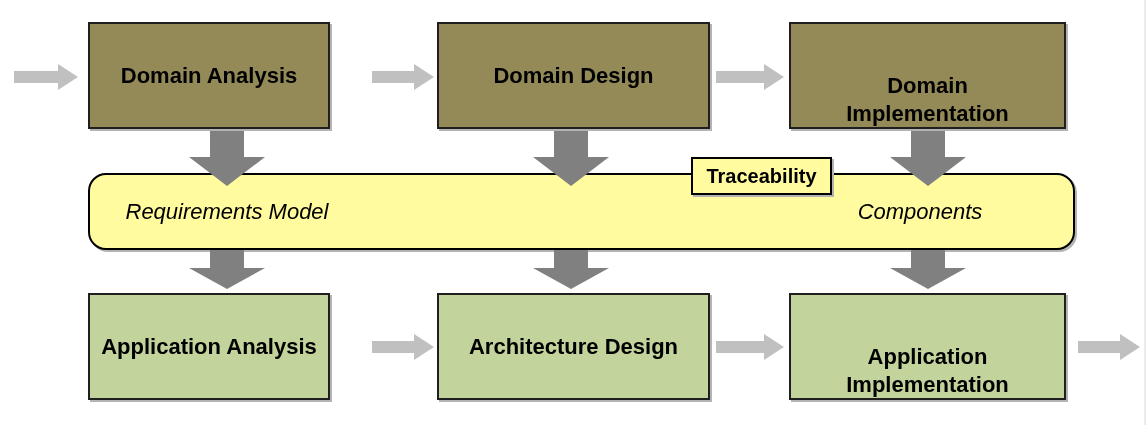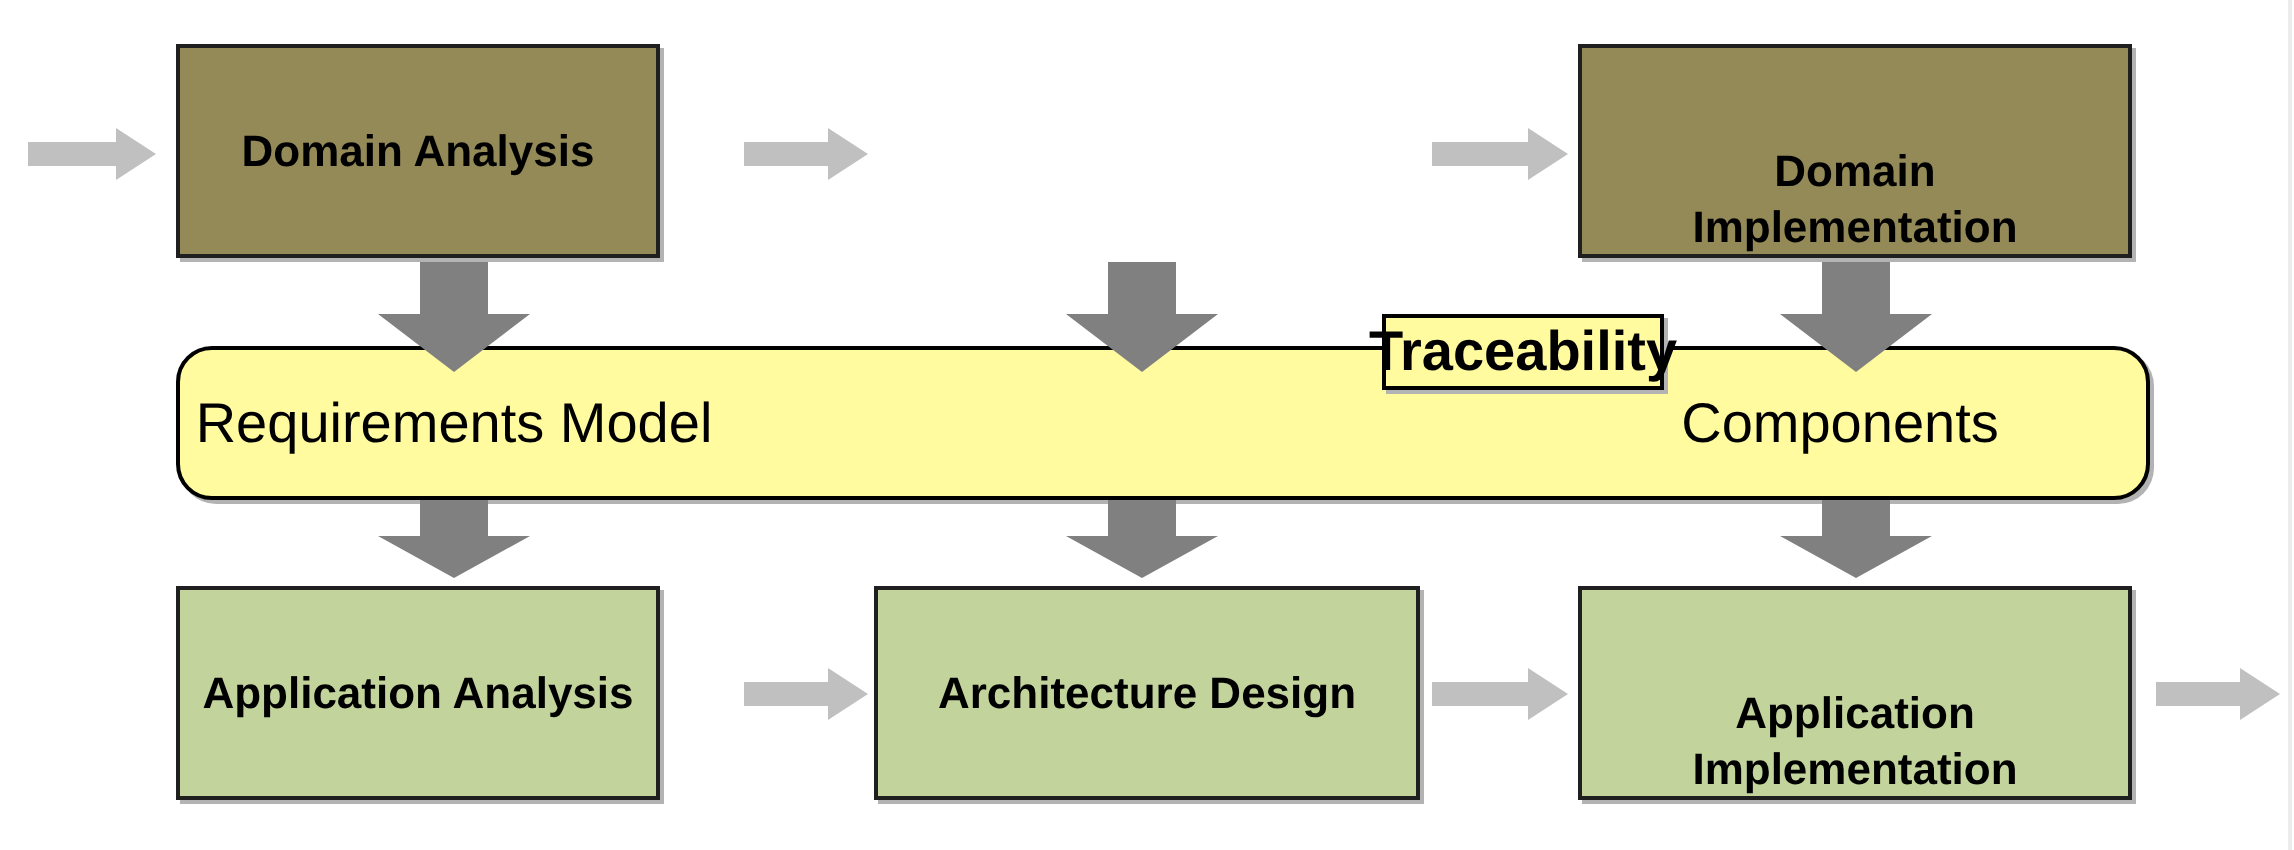--- a/index.html
+++ b/index.html
@@ -62,43 +62,44 @@
     box-shadow: 2px 2px 0 #b3b3b3;
   }
   .band-label {
     position: absolute;
     top: 173px;
     height: 77px;
     width: 300px;
     display: flex;
     align-items: center;
     justify-content: center;
-    font-size: 28px;
+    font-size: 22px;
     color: #000000;
     z-index: 3;
+    font-style: italic;
   }
   .band-label.l1 { left: 77px; }
   .band-label.l2 { left: 421px; }
   .band-label.l3 { left: 770px; }
 
   .tag {
     position: absolute;
     left: 691px;
     top: 157px;
     width: 141px;
     height: 38px;
     background: var(--color-band, #fffb9e);
     border: 2px solid #000000;
     box-sizing: border-box;
     box-shadow: 2px 2px 0 #b3b3b3;
     display: flex;
     align-items: center;
     justify-content: center;
     font-weight: bold;
-    font-size: 28px;
+    font-size: 20px;
     color: #000000;
     z-index: 5;
   }
 
   svg.arrows {
     position: absolute;
     left: 0;
     top: 0;
     z-index: 4;
   }
@@ -127,20 +128,23 @@
     <polygon class="arrow-dark" points="911,131 945,131 945,157 966,157 928,186 890,157 911,157"></polygon>
 
     <polygon class="arrow-dark" points="210,250 244,250 244,268 265,268 227,289 189,268 210,268"></polygon>
     <polygon class="arrow-dark" points="554,250 588,250 588,268 609,268 571,289 533,268 554,268"></polygon>
     <polygon class="arrow-dark" points="911,250 945,250 945,268 966,268 928,289 890,268 911,268"></polygon>
   </svg>
 
   <div class="box domain row-top col-1">
     <span class="lbl">Domain Analysis</span>
   </div>
+  <div class="box domain row-top col-2">
+    <span class="lbl">Domain Design</span>
+  </div>
   <div class="box domain narrow row-top col-3">
     <span class="lbl">Domain Implementation</span>
   </div>
 
   <div class="band-label l1">Requirements Model</div>
   <div class="band-label l3">Components</div>
   <div class="tag">Traceability</div>
 
   <div class="box application row-bottom col-1">
     <span class="lbl">Application Analysis</span>

